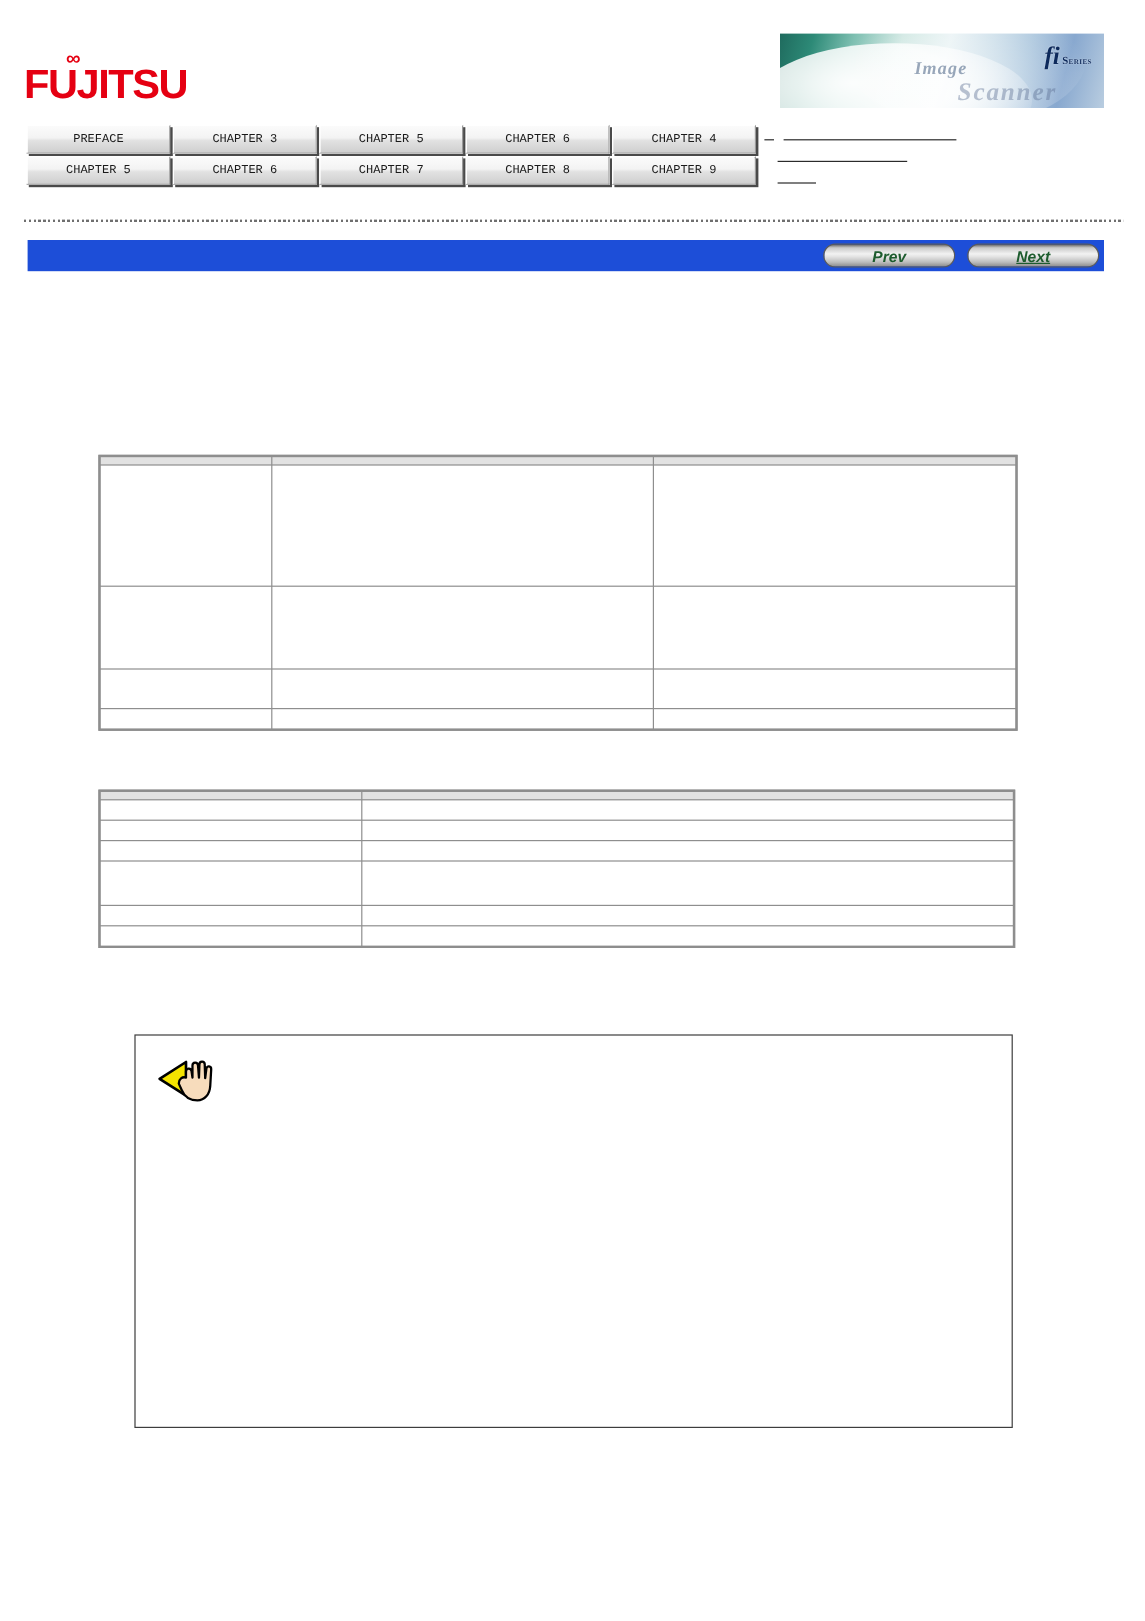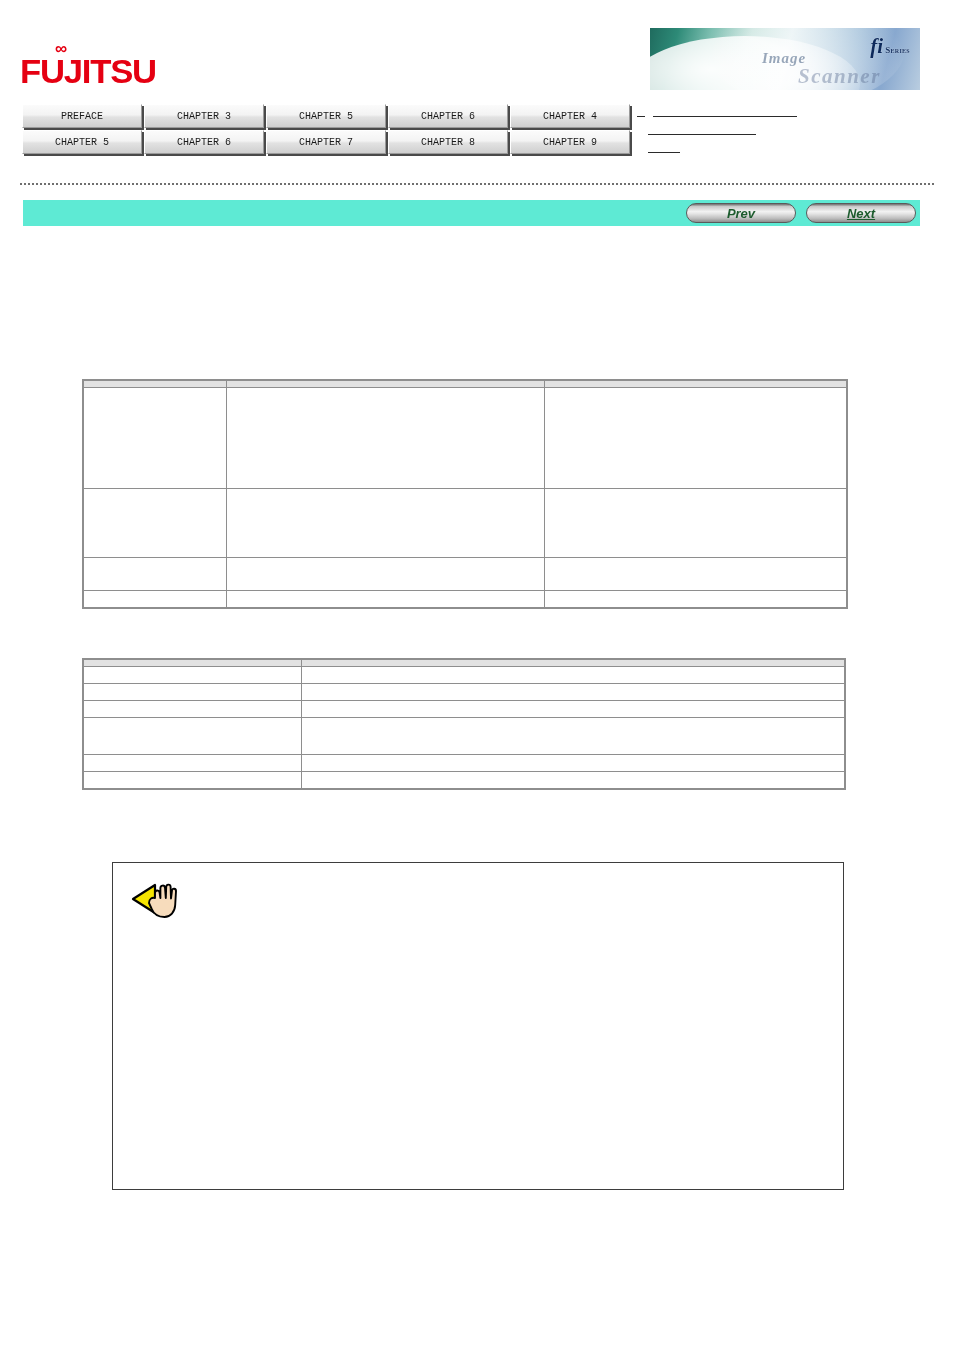--- a/index.html
+++ b/index.html
@@ -150,21 +150,21 @@
     background-image: repeating-linear-gradient(to right, #6f6f6f 0 2px, rgba(0,0,0,0) 2px 4px);
   }
 
   
   .navbar {
     position: absolute;
     left: 23px;
     top: 200px;
     width: 897px;
     height: 26px;
-    background: #5eead4;
+    background: #1d4ed8;
   }
   .navbtn {
     position: absolute;
     top: 3px;
     width: 110px;
     height: 20px;
     border-radius: 11px;
     background: linear-gradient(to bottom, #6e6e6e 0%, #c9c9c9 14%, #f2f2f2 42%, #e3e3e3 55%, #bdbdbd 80%, #8e8e8e 100%);
     border: 1px solid #5a5a5a;
     display: flex;

